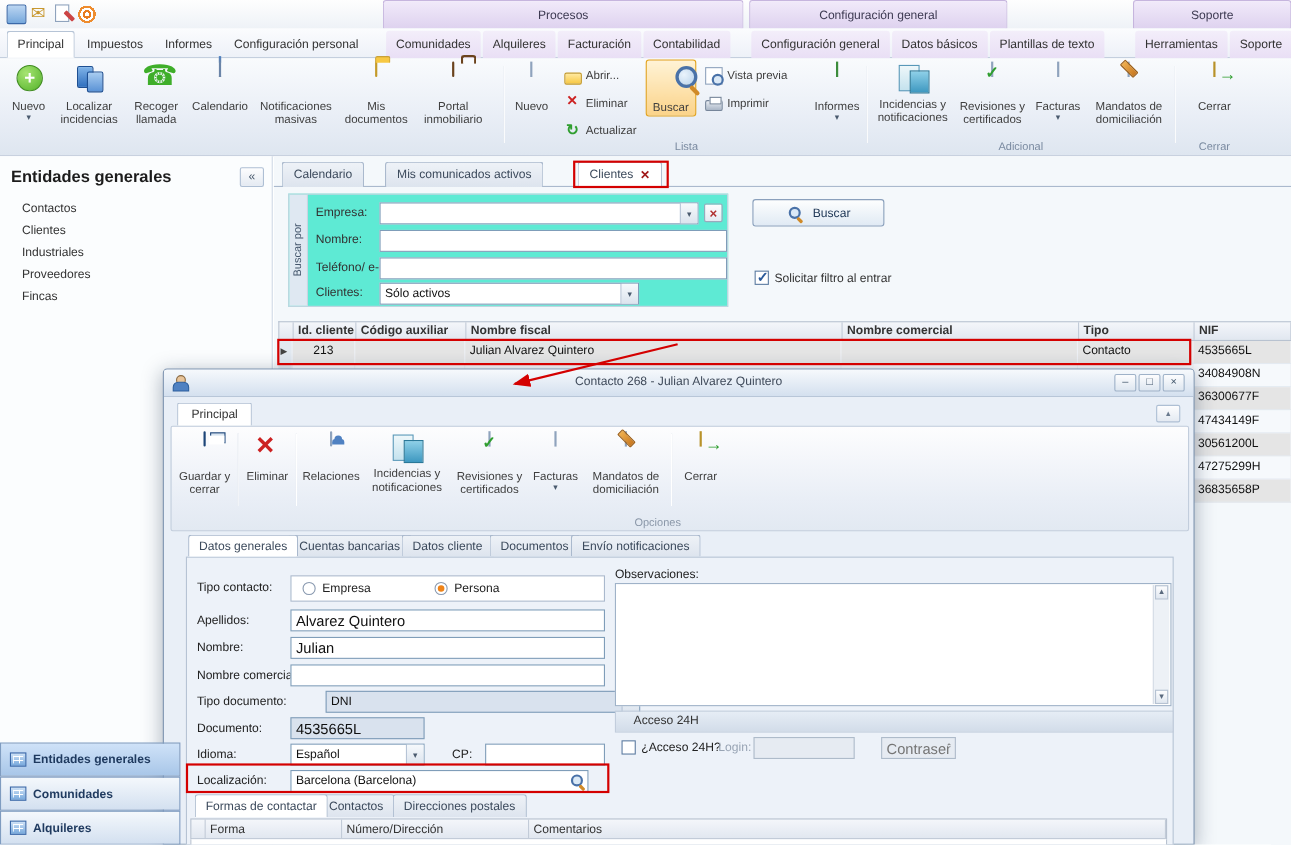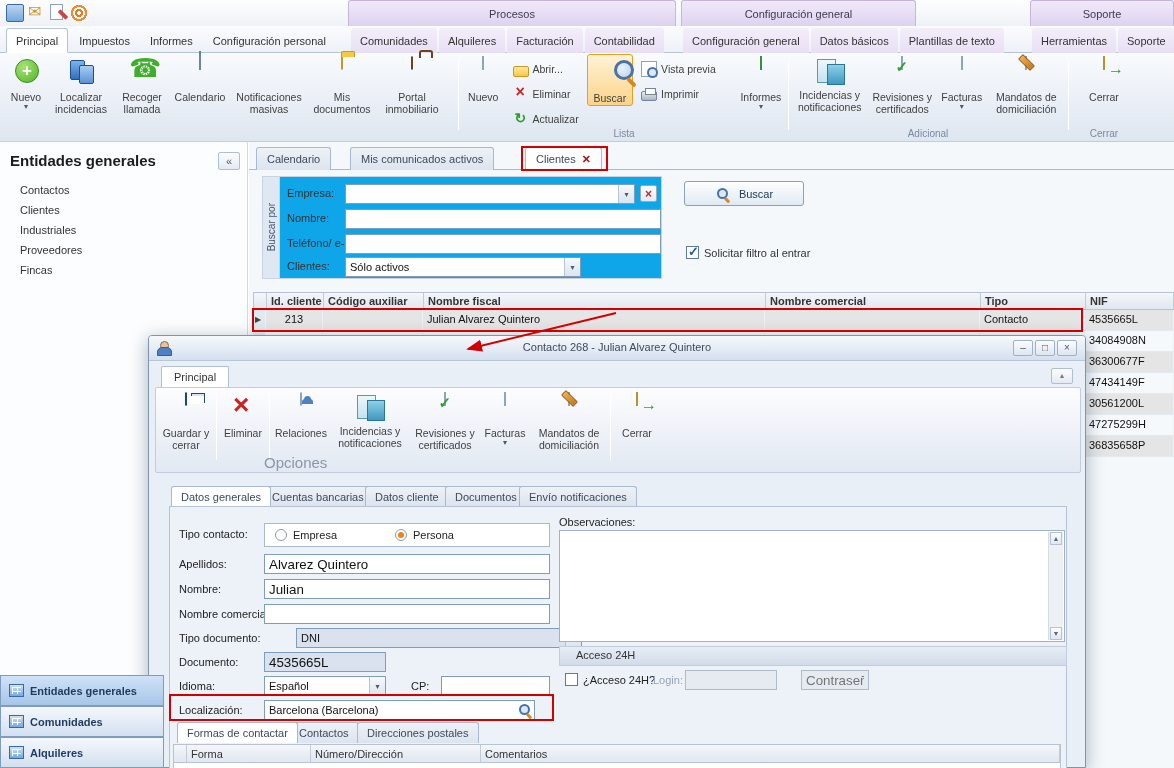--- a/index.html
+++ b/index.html
@@ -118,21 +118,21 @@
   .sb-item{position:absolute;left:20px;color:#333;}
   .sbnav{position:absolute;left:0;width:164px;height:31px;border:1px solid #7f9cc0;background:linear-gradient(#f4f8fc,#d3e0f0);display:flex;align-items:center;gap:6px;padding-left:8px;color:#1f3a5f;font-weight:bold;z-index:60;}
   .sbnav.active{background:linear-gradient(#cfe2f8,#a8c6e8);}
 
   
   .content-bg{position:absolute;left:249px;top:142px;width:925px;height:626px;background:#f4f8fb;}
   .dtabs-line{position:absolute;left:249px;top:169px;width:925px;height:1px;background:#aab9cd;}
   .dtab{position:absolute;top:147px;height:23px;padding:0 10px;display:flex;align-items:center;gap:6px;border:1px solid #aab9cd;border-bottom:none;border-radius:3px 3px 0 0;background:linear-gradient(#eef2f7,#dde4ee);color:#3c4a5c;white-space:nowrap;}
   .dtab.active{background:#fff;z-index:2;}
   .dtab .close{color:#a01818;font-weight:bold;}
-  .filterpanel{position:absolute;left:262px;top:176px;width:400px;height:103px;background:#0ea5e9;border:1px solid #c8d4e2;}
+  .filterpanel{position:absolute;left:262px;top:176px;width:400px;height:103px;background:#5eead4;border:1px solid #c8d4e2;}
   .fside{position:absolute;left:0;top:0;bottom:0;width:17px;background:#dfe8f2;border-right:1px solid #c8d4e2;display:flex;align-items:center;justify-content:center;}
   .fside span{writing-mode:vertical-rl;transform:rotate(180deg);font-size:10px;color:#44566c;}
   .flabel{position:absolute;left:24px;color:#333;}
   .buscarbtn{position:absolute;left:684px;top:181px;width:120px;height:25px;border:1px solid #8aa0bc;border-radius:3px;background:linear-gradient(#fdfefe,#e0eaf4);display:flex;align-items:center;justify-content:center;gap:8px;color:#223a58;}
   .filtercb{position:absolute;left:686px;top:246px;display:flex;align-items:center;gap:5px;}
 
   
   .thead{position:absolute;left:253px;top:292px;width:921px;height:18px;display:flex;background:linear-gradient(#f4f6fa,#e1e7f0);border:1px solid #b8c2d0;border-right:none;}
   .thead .c{border-right:1px solid #c2cbd8;padding:2px 4px 8px 4px;color:#333;white-space:nowrap;overflow:hidden;font-weight:bold;}
   .trow{position:absolute;left:253px;width:921px;height:21px;display:flex;background:#e5e5e5;border-bottom:1px solid #e4eaf1;}
@@ -143,23 +143,23 @@
   .selcell.cur::after{content:"▶";position:absolute;left:2px;top:5px;font-size:8px;color:#444;}
 
   
   .dialog{position:absolute;left:148px;top:335px;width:938px;height:433px;background:#e9eff7;border:1px solid #7e94b0;border-radius:4px 4px 0 0;box-shadow:0 4px 18px rgba(20,40,70,.35);z-index:50;}
   .dlg-title{position:absolute;left:0;top:0;width:100%;height:25px;background:linear-gradient(#f6f9fc,#d4e0ef);border-bottom:1px solid #b8c6d8;border-radius:3px 3px 0 0;}
   .dlg-title .txt{position:absolute;left:0;top:5px;width:100%;text-align:center;color:#3f4a5a;}
   .dlg-ctrl{position:absolute;top:4px;width:20px;height:16px;border:1px solid #9fb2c8;border-radius:2px;background:linear-gradient(#fdfdfe,#dde6f0);text-align:center;font-size:10px;line-height:14px;color:#44596e;}
   .dlg-tab{position:absolute;left:12px;top:30px;height:21px;padding:0 12px;background:#fff;border:1px solid #b0bfd2;border-bottom:none;border-radius:2px 2px 0 0;display:flex;align-items:center;color:#333;}
   .dlg-chev{position:absolute;right:12px;top:32px;width:22px;height:16px;border:1px solid #aebfd4;border-radius:2px;background:linear-gradient(#fdfdfe,#e4eaf2);text-align:center;color:#6a7a8e;font-size:8px;line-height:14px;}
   .dlg-chev::after{content:"▴";}
-  .dlg-toolbar{position:absolute;left:6px;top:51px;width:926px;height:86px;background:linear-gradient(#fdfdfe,#e9eef6 70%,#e2e9f2);border:1px solid #c2cddc;border-radius:2px;display:flex;align-items:flex-start;padding:2px;}
+  .dlg-toolbar{position:absolute;left:6px;top:51px;width:926px;height:96px;background:linear-gradient(#fdfdfe,#e9eef6 70%,#e2e9f2);border:1px solid #c2cddc;border-radius:2px;display:flex;align-items:flex-start;padding:2px;}
   .dsep{width:1px;height:66px;background:#c8d2e0;border-right:1px solid #fff;margin:4px 2px;}
-  .opciones{position:absolute;left:108px;bottom:1px;width:345px;text-align:left;color:#8a97a8;font-size:15px;}
+  .opciones{position:absolute;left:118px;bottom:1px;width:345px;text-align:right;color:#8a97a8;font-size:10px;}
   .ftab{position:absolute;top:150px;height:20px;padding:0 9px;display:flex;align-items:center;border:1px solid #aab9cd;border-bottom:none;border-radius:3px 3px 0 0;background:linear-gradient(#eef2f7,#dde4ee);color:#3c4a5c;white-space:nowrap;}
   .ftab.active{background:#fff;z-index:2;}
   .formbox{position:absolute;left:20px;top:170px;width:898px;height:263px;border:1px solid #b6c3d4;background:#edf2f9;}
   .dlabel{position:absolute;color:#222;}
   .graylab{color:#98a4b4;}
   .accheader{position:absolute;left:410px;top:310px;width:508px;height:20px;background:linear-gradient(#e6edf5,#d2dce9);border:1px solid #c2cddc;padding:2px 0 0 16px;color:#333;}
   .obsbox{position:absolute;left:410px;top:194px;width:506px;height:112px;background:#fff;border:1px solid #9fb2c8;}
   .vscroll{position:absolute;right:1px;top:1px;bottom:1px;width:15px;background:#edf1f6;border-left:1px solid #d4dce6;}
   .varrow{position:absolute;left:1px;width:12px;height:13px;border:1px solid #b6c2d2;background:linear-gradient(#fdfdfe,#e0e7f0);text-align:center;font-size:7px;color:#5a6a7e;line-height:12px;}
   .btab{position:absolute;top:386px;height:21px;padding:0 9px;display:flex;align-items:center;border:1px solid #aab9cd;border-bottom:none;border-radius:3px 3px 0 0;background:linear-gradient(#eef2f7,#dde4ee);color:#3c4a5c;white-space:nowrap;}

